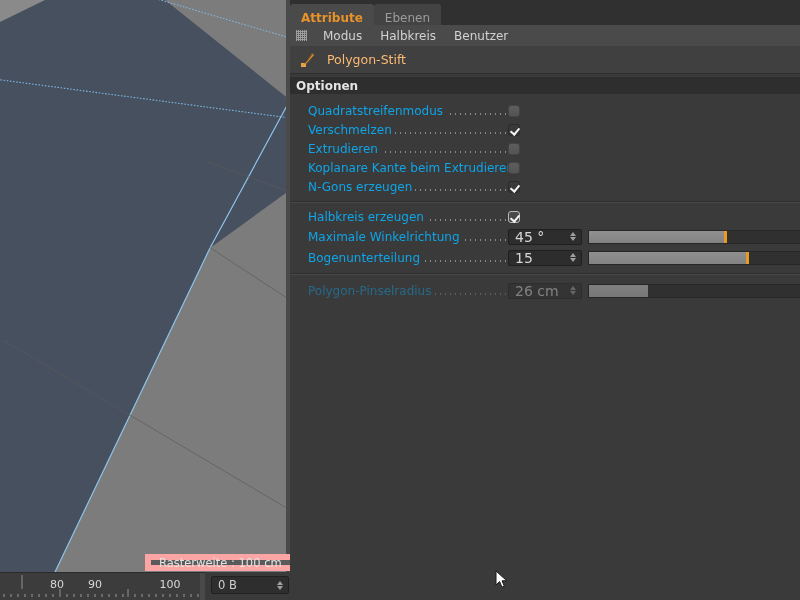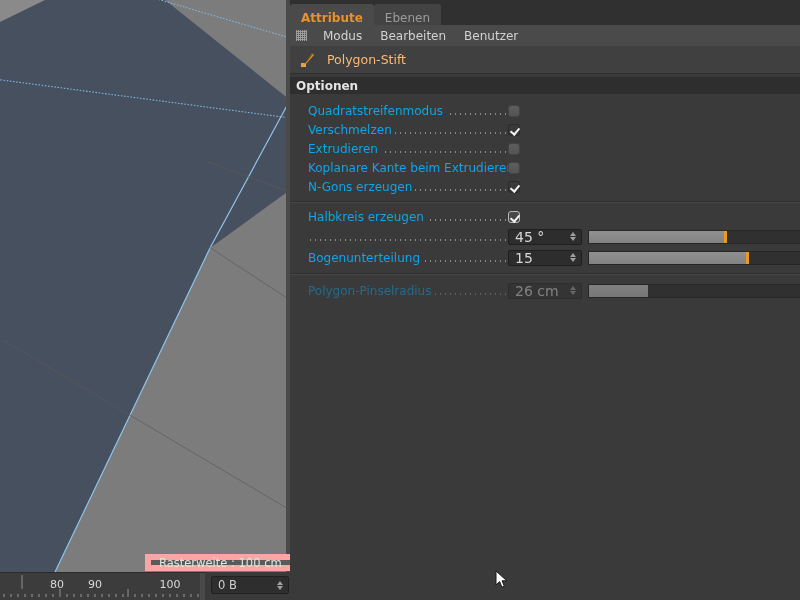--- a/index.html
+++ b/index.html
@@ -429,21 +429,21 @@
         <span>Attribute</span>
       </div>
       <div class="tab inactive">
         <span>Ebenen</span>
       </div>
     </div>
 
     <div id="menubar">
       <span id="grip-icon"></span>
       <span class="menu-item">Modus</span>
-      <span class="menu-item">Bearbeiten</span>
+      <span class="menu-item">Halbkreis</span>
       <span class="menu-item">Benutzer</span>
     </div>
 
     <div id="toolheader">
       <span id="tool-icon">
         <svg width="20" height="20" viewBox="0 0 20 20">
           <path d="M4 16 L9 11 L14 3 L16 5 L9 13 Z" fill="#e8922a"></path>
           <path d="M3 17 L8 17 L8 13 L3 13 Z" fill="#e8a845"></path>
           <path d="M4 16 L9 11 L14 3 L15 4 L9 12 Z" fill="#2b2b2b" opacity="0.55"></path>
         </svg>
@@ -503,20 +503,21 @@
         <span class="label-cell">
           <span class="leader"></span>
           <span class="label-text">Halbkreis erzeugen</span>
         </span>
         <span class="cb on focus"></span>
       </div>
 
       <div class="row" style="height:21px;">
         <span class="label-cell">
           <span class="leader"></span>
+          <span class="label-text">Maximale Winkelrichtung</span>
         </span>
         <span class="num-field">
           <span class="val">45 °</span>
           <span class="spin">
             <span class="up"></span>
               <span class="dn"></span>
           </span>
         </span>
         <span class="slider" style="width:220px;">
           <span class="fill" style="width:62%"></span>

